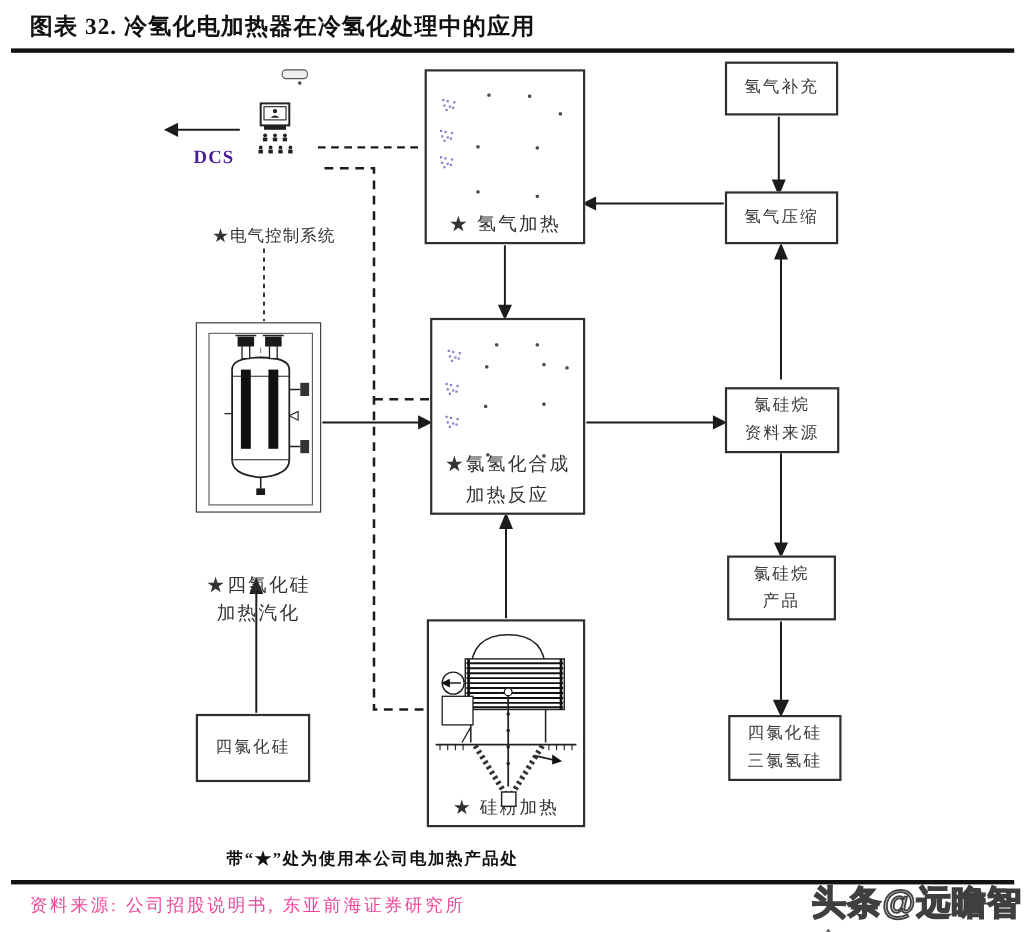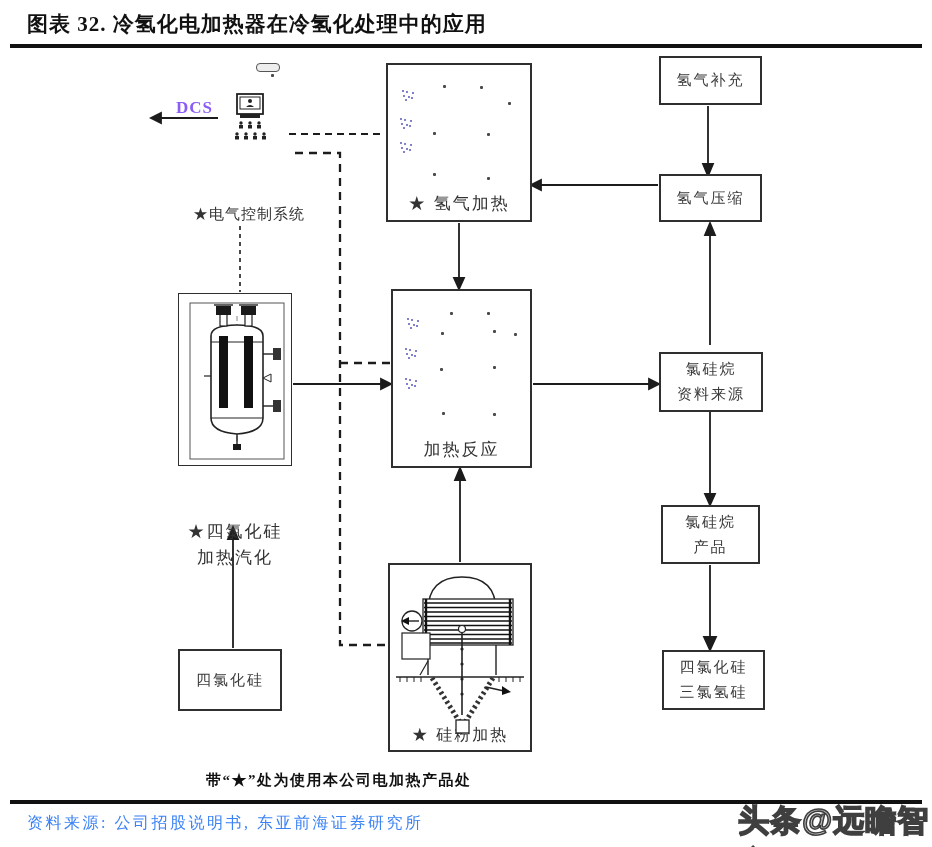--- a/index.html
+++ b/index.html
@@ -8,24 +8,24 @@
   .abs{position:absolute;}
   .title{left:27px;top:10px;font-family:"Liberation Serif",serif;font-weight:bold;
          font-size:21px;letter-spacing:1px;color:#111;}
   .rule{left:10px;width:912px;height:3.5px;background:#111;}
   .rule.top{top:44px;} .rule.bottom{top:800px;}
   .box{position:absolute;border:2px solid #2f2f2f;background:#fff;box-sizing:border-box;
        display:flex;flex-direction:column;align-items:center;justify-content:center;
        font-size:15px;color:#3a3a3a;letter-spacing:2px;line-height:1.65;text-align:center;}
   .box.big{justify-content:flex-end;padding-bottom:2px;font-size:17px;color:#333;}
   .cap{position:absolute;text-align:center;font-size:17px;color:#333;letter-spacing:2px;line-height:1.55;margin-top:44px;}
-  .dcs{font-family:"Liberation Serif",serif;font-weight:bold;font-size:17px;color:#8b5cf6;letter-spacing:1px;}
+  .dcs{font-family:"Liberation Serif",serif;font-weight:bold;font-size:17px;color:#4c1d95;letter-spacing:1px;margin-top:35px;}
   .ctrl{font-size:15px;color:#333;letter-spacing:1px;}
   .note{font-family:"Liberation Serif",serif;font-weight:bold;font-size:15px;color:#111;letter-spacing:1.5px;}
-  .source{font-family:"Liberation Serif",serif;font-size:16px;color:#3b82f6;letter-spacing:2.5px;}
+  .source{font-family:"Liberation Serif",serif;font-size:16px;color:#ec4899;letter-spacing:2.5px;}
   .watermark{font-family:"Liberation Sans",sans-serif;font-weight:bold;font-size:31px;
              color:#cfcfcf;-webkit-text-stroke:1.6px #3f3f3f;letter-spacing:1px;}
   .pill{border:1.6px solid #555;border-radius:4px;background:#eee;}
   .gdot{width:2.5px;height:2.5px;background:#4a4a4a;border-radius:1px;}
   .bdots{width:2px;height:2px;background:#8080cc;
          box-shadow:4px 1px #8080cc,1px 5px #8080cc,6px 6px #8080cc,10px 2px #8080cc,9px 7px #8080cc,3px 9px #8080cc;}
   svg{display:block;}
   .lines{pointer-events:none;}
 </style>
 </head>
@@ -154,20 +154,21 @@
   <div class="box" style="left:662px;top:650px;width:103px;height:60px;border-width:2.5px;font-size:15px;">
     <div>四氯化硅</div>
     <div>三氯氢硅</div>
   </div>
 
   <div class="box big" style="left:386px;top:63px;width:146px;height:159px;">
     <span>★ 氢气加热</span>
   </div>
 
   <div class="box big" style="left:391px;top:289px;width:141px;height:179px;">
+    <div>★氯氢化合成</div>
     <div>加热反应</div>
   </div>
 
   <div class="box" style="left:178px;top:293px;width:114px;height:173px;border-width:1.8px;"></div>
   <svg class="abs" style="left:189px;top:302px;" width="96" height="158" viewBox="0 0 96 158">
     <rect x="1" y="1" width="94" height="156" fill="#fff" stroke="#555" stroke-width="1"></rect>
     <line x1="48" y1="14" x2="48" y2="146" stroke="#666" stroke-width="0.8" stroke-dasharray="5 3"></line>
     <path d="M22,34 Q22,23 48,23 Q74,23 74,34 L74,116 Q74,130 48,132 Q22,130 22,116 Z" fill="#fff" stroke="#222" stroke-width="1.6"></path>
     <line x1="22" y1="40" x2="74" y2="40" stroke="#222" stroke-width="1"></line>
     <line x1="22" y1="116" x2="74" y2="116" stroke="#222" stroke-width="1"></line>

